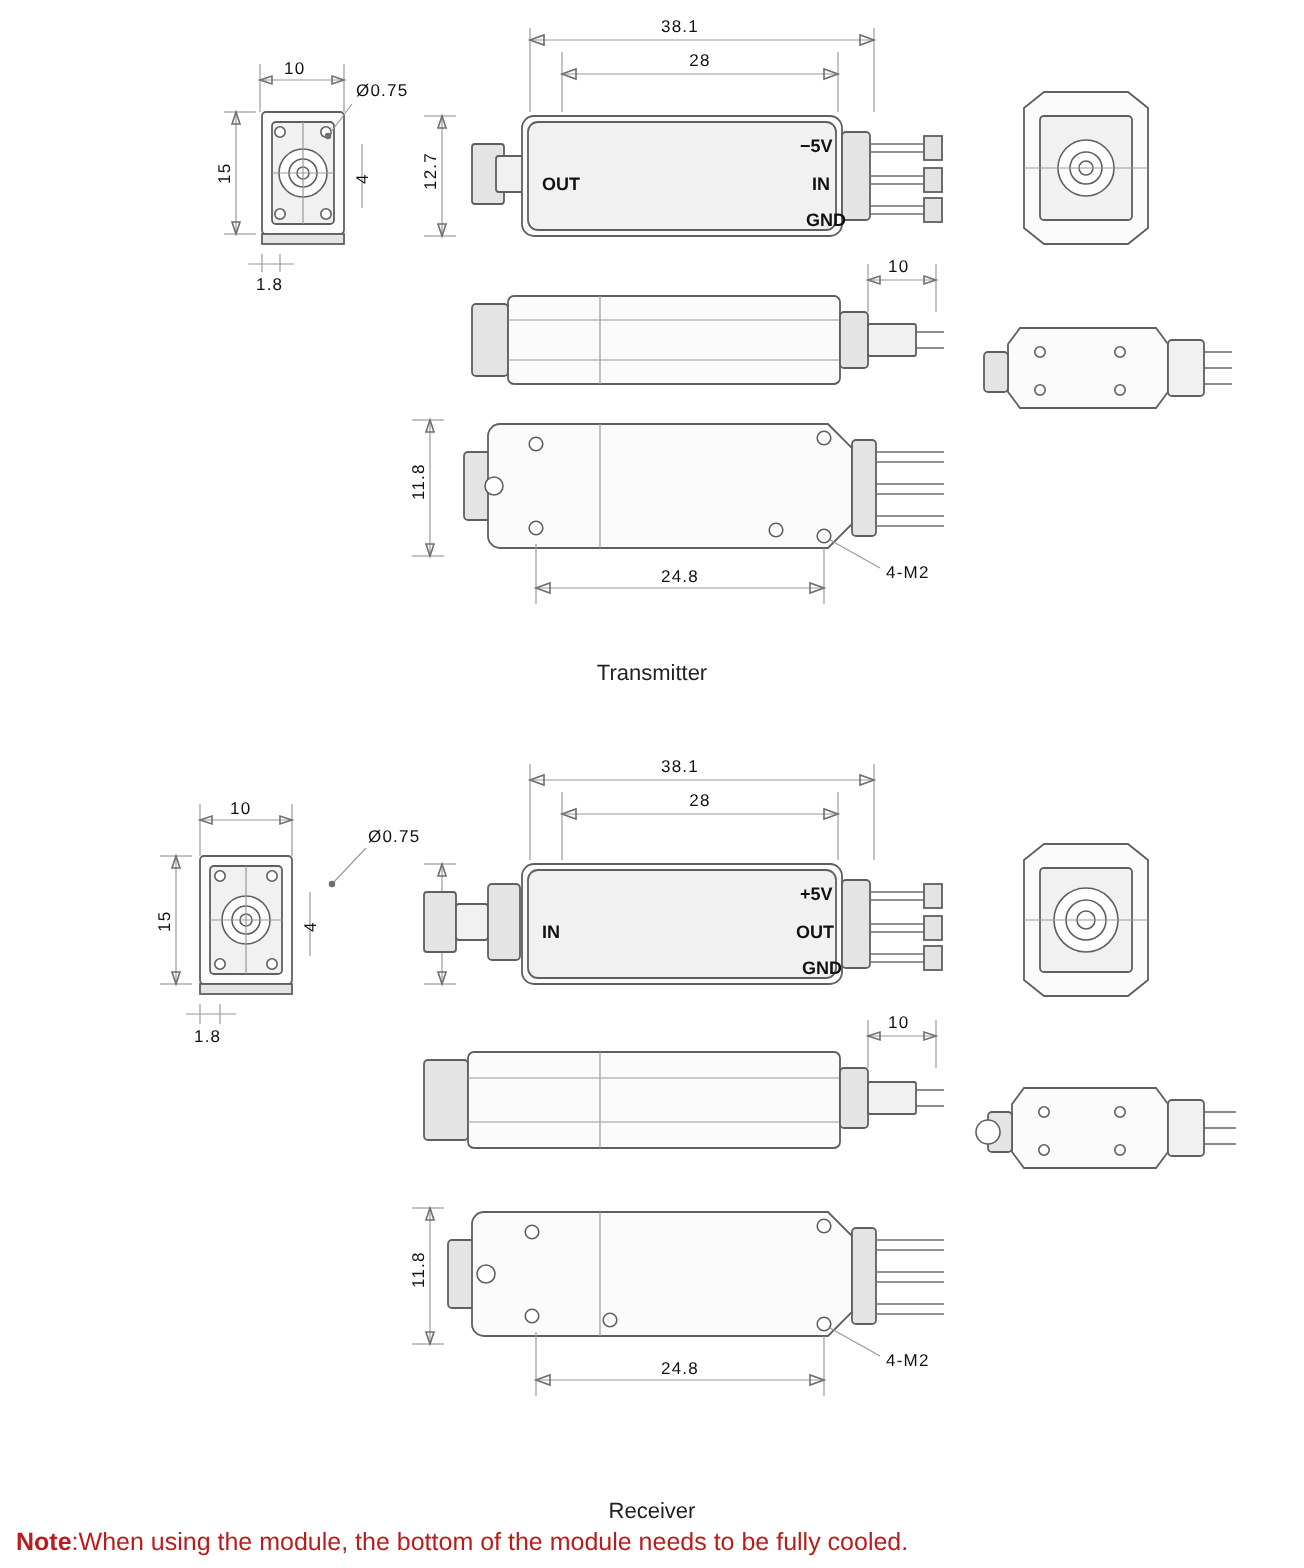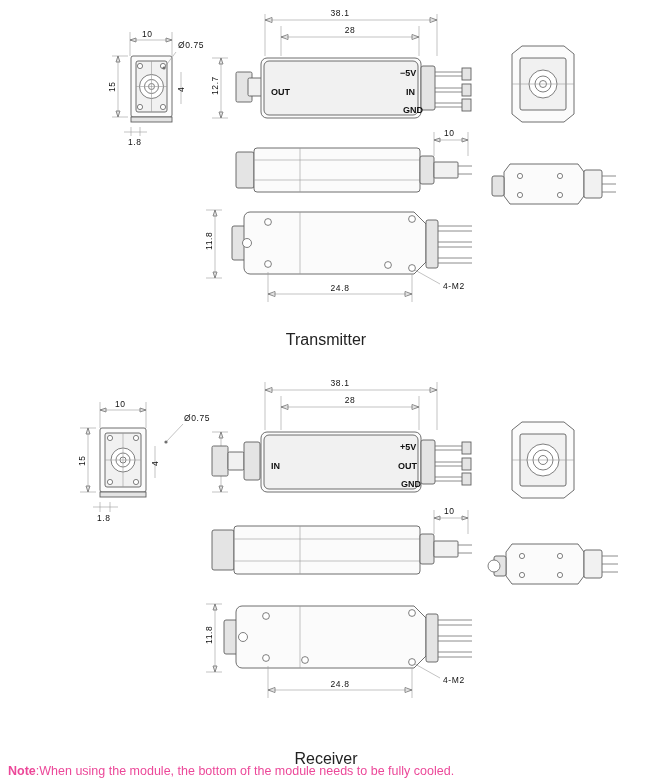--- a/index.html
+++ b/index.html
@@ -8,31 +8,31 @@
     background:#ffffff;
     font-family:"Liberation Sans", sans-serif;
     color:#1a1a1a;
     position:relative;
     overflow:hidden;
   }
   .sheet{position:absolute;left:0;top:0;width:652px;height:784px;}
   svg{display:block;}
   .cap{
     position:absolute;
-    font-size:16px;
+    font-size:11px;
     color:#222;
     text-align:center;
     width:100%;
   }
   .note{
     position:absolute;
     left:8px;
     bottom:6px;
     font-size:12.5px;
-    color:#ec4899;
+    color:#b91c1c;
   }
   .note b{font-weight:bold;}
   .t-dim{font-size:8.5px;font-family:"Liberation Sans",sans-serif;fill:#111;letter-spacing:0.6px;}
   .t-pin{font-size:9px;font-weight:bold;font-family:"Liberation Sans",sans-serif;fill:#111;}
   .ln{stroke:#6f6f6f;stroke-width:0.8;fill:none;}
   .thin{stroke:#9a9a9a;stroke-width:0.6;fill:none;}
   .fillbody{fill:#fbfbfb;stroke:#5f5f5f;stroke-width:0.9;}
   .fillmid{fill:#f1f1f1;stroke:#5f5f5f;stroke-width:0.9;}
   .filldk{fill:#e4e4e4;stroke:#5f5f5f;stroke-width:0.9;}
   .hole{fill:#ffffff;stroke:#5f5f5f;stroke-width:0.8;}

